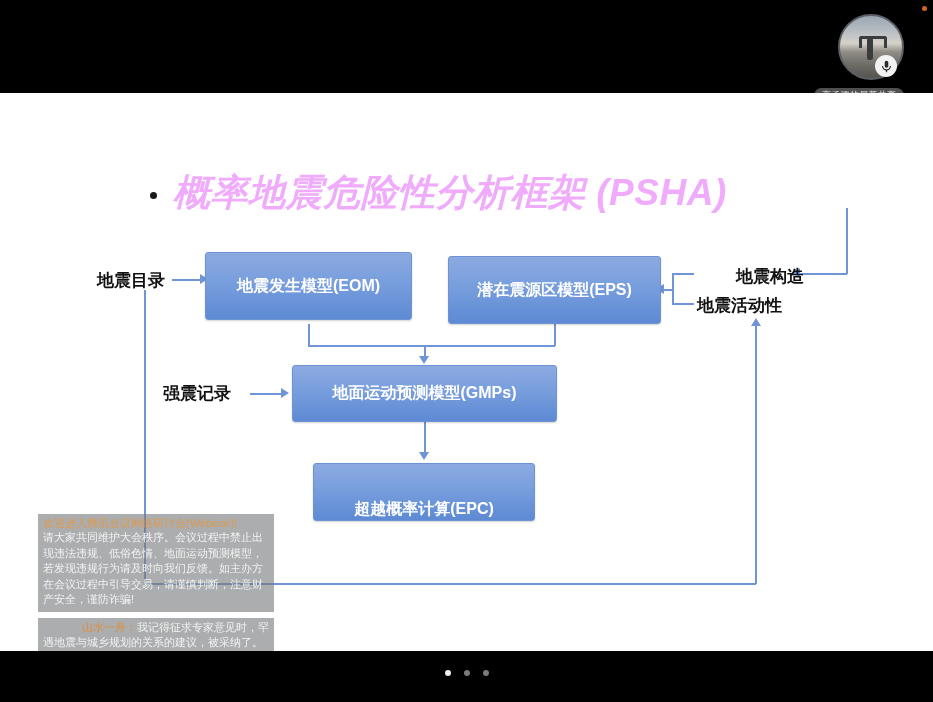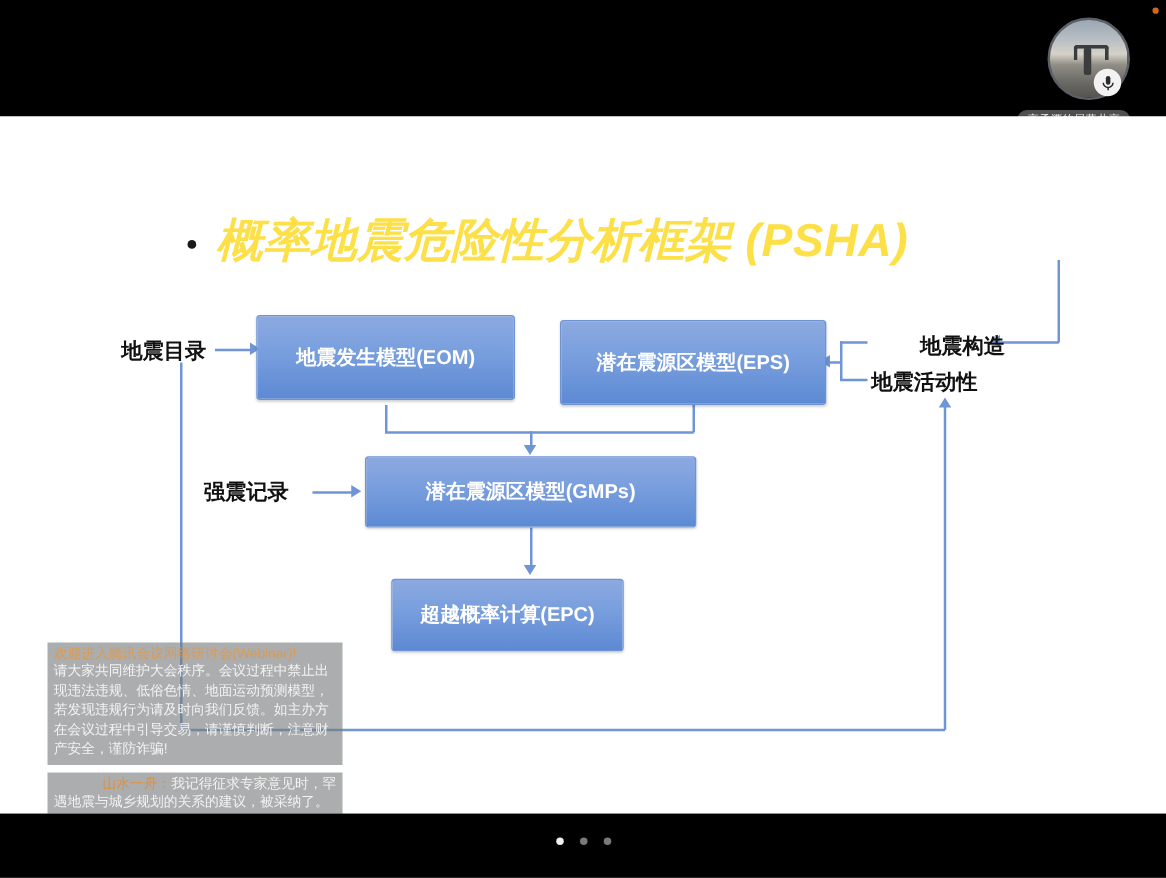--- a/index.html
+++ b/index.html
@@ -114,21 +114,21 @@
     width: 7px; height: 7px;
     border-radius: 50%;
     background: #1a1a1a;
     margin-right: 16px;
     margin-top: 4px;
   }
   #slide-title {
     font-size: 37px;
     font-style: italic;
     font-weight: bold;
-    color: #fde047;
+    color: #f0abfc;
     letter-spacing: 0.5px;
     white-space: nowrap;
   }
 
   
   #right-annotations {
     position: absolute;
     left: 776px; top: 113px;
     color: #111;
     font-weight: bold;
@@ -149,21 +149,21 @@
     text-align: center;
     background: linear-gradient(to bottom, #8ca9e0 0%, #7ba0de 38%, #5d8ad4 100%);
     box-shadow: 0 1px 2px rgba(0,0,0,0.18);
     border: 1px solid #6e93d2;
     box-sizing: border-box;
     white-space: nowrap;
   }
   #box-eom { left: 205px; top: 252px; width: 207px; height: 68px; font-size: 16px; }
   #box-eps { left: 448px; top: 256px; width: 213px; height: 68px; font-size: 16px; }
   #box-gmps { left: 292px; top: 365px; width: 265px; height: 57px; font-size: 16px; }
-  #box-epc { left: 313px; top: 463px; width: 186px; height: 58px; font-size: 16px; }
+  #box-epc { left: 313px; top: 463px; width: 222px; height: 58px; font-size: 16px; align-items: flex-end; }
 
   
   .slide-label {
     position: absolute;
     color: #111;
     font-weight: bold;
     font-size: 17px;
     white-space: nowrap;
   }
   #label-catalog { left: 82px; top: 269px; margin-left: 15px; }
@@ -314,21 +314,21 @@
   <div class="conn v" style="left:755px; top:324px; height:260px;"></div>
   <div class="arrow-head arrow-up" style="left:751px; top:318px;"></div>
 
   <div class="flow-box" id="box-eom">
     <span>地震发生模型(EOM)</span>
   </div>
   <div class="flow-box" id="box-eps">
     <span>潜在震源区模型(EPS)</span>
   </div>
   <div class="flow-box" id="box-gmps">
-    <span>潜在震源区模型(GMPs)</span>
+    <span>地面运动预测模型(GMPs)</span>
   </div>
   <div class="flow-box" id="box-epc">
     <span>超越概率计算(EPC)</span>
   </div>
 
   <div class="slide-label" id="label-catalog">地震目录</div>
   <div class="slide-label" id="label-strong">强震记录</div>
   <div class="slide-label" id="label-tecton">地震构造</div>
   <div class="slide-label" id="label-activity">地震活动性</div>
 

